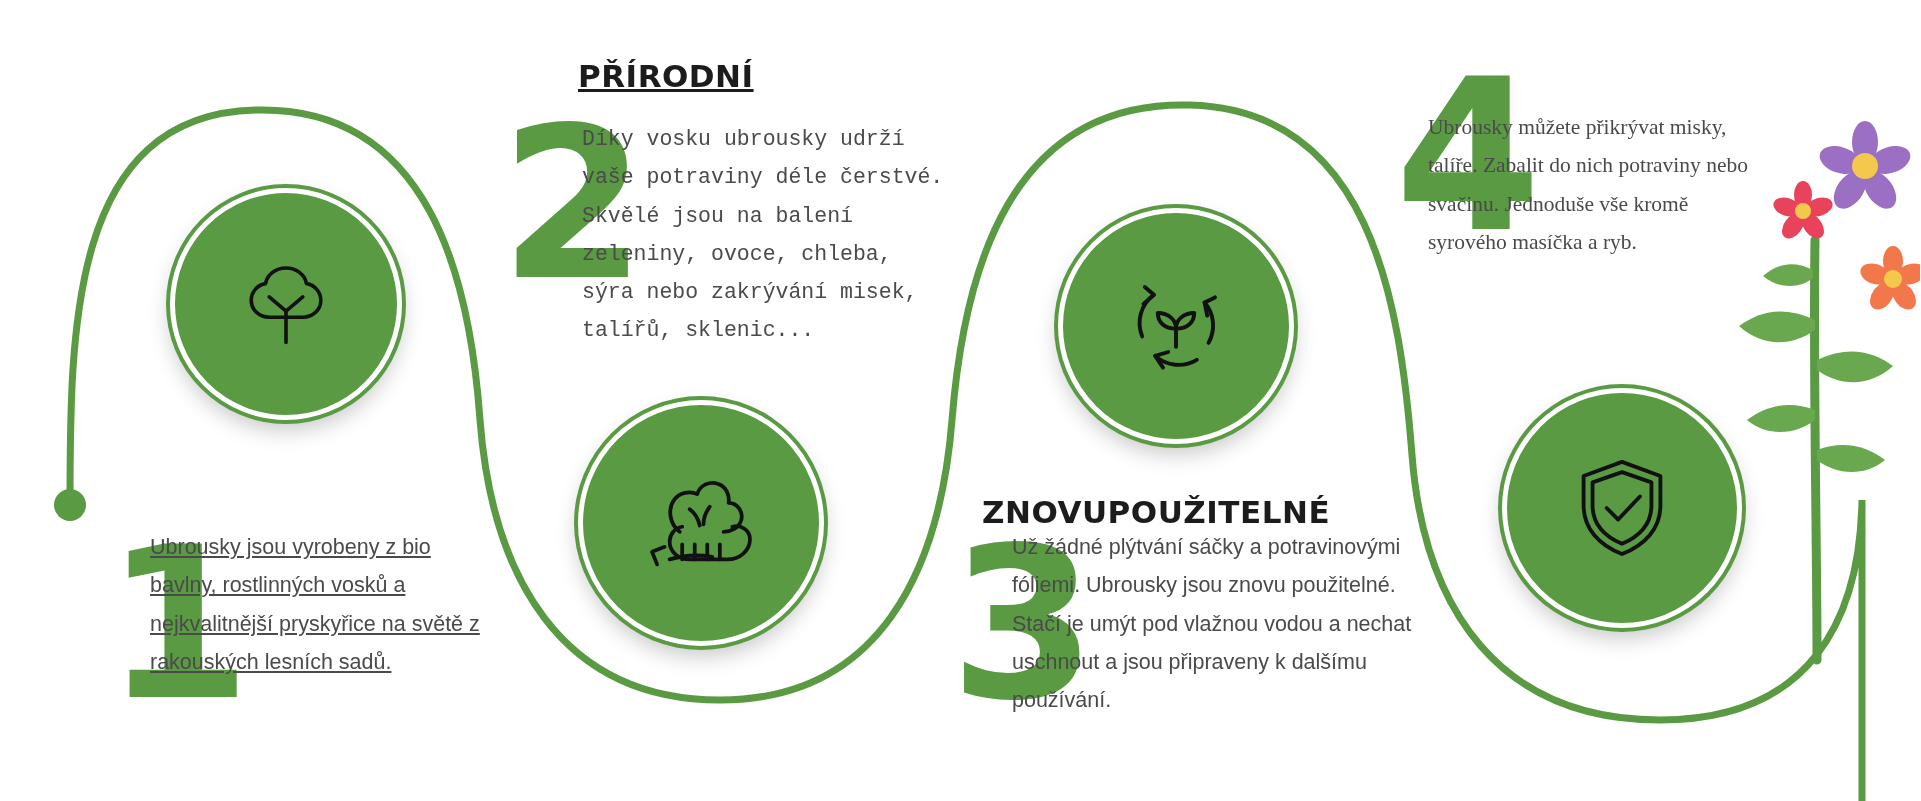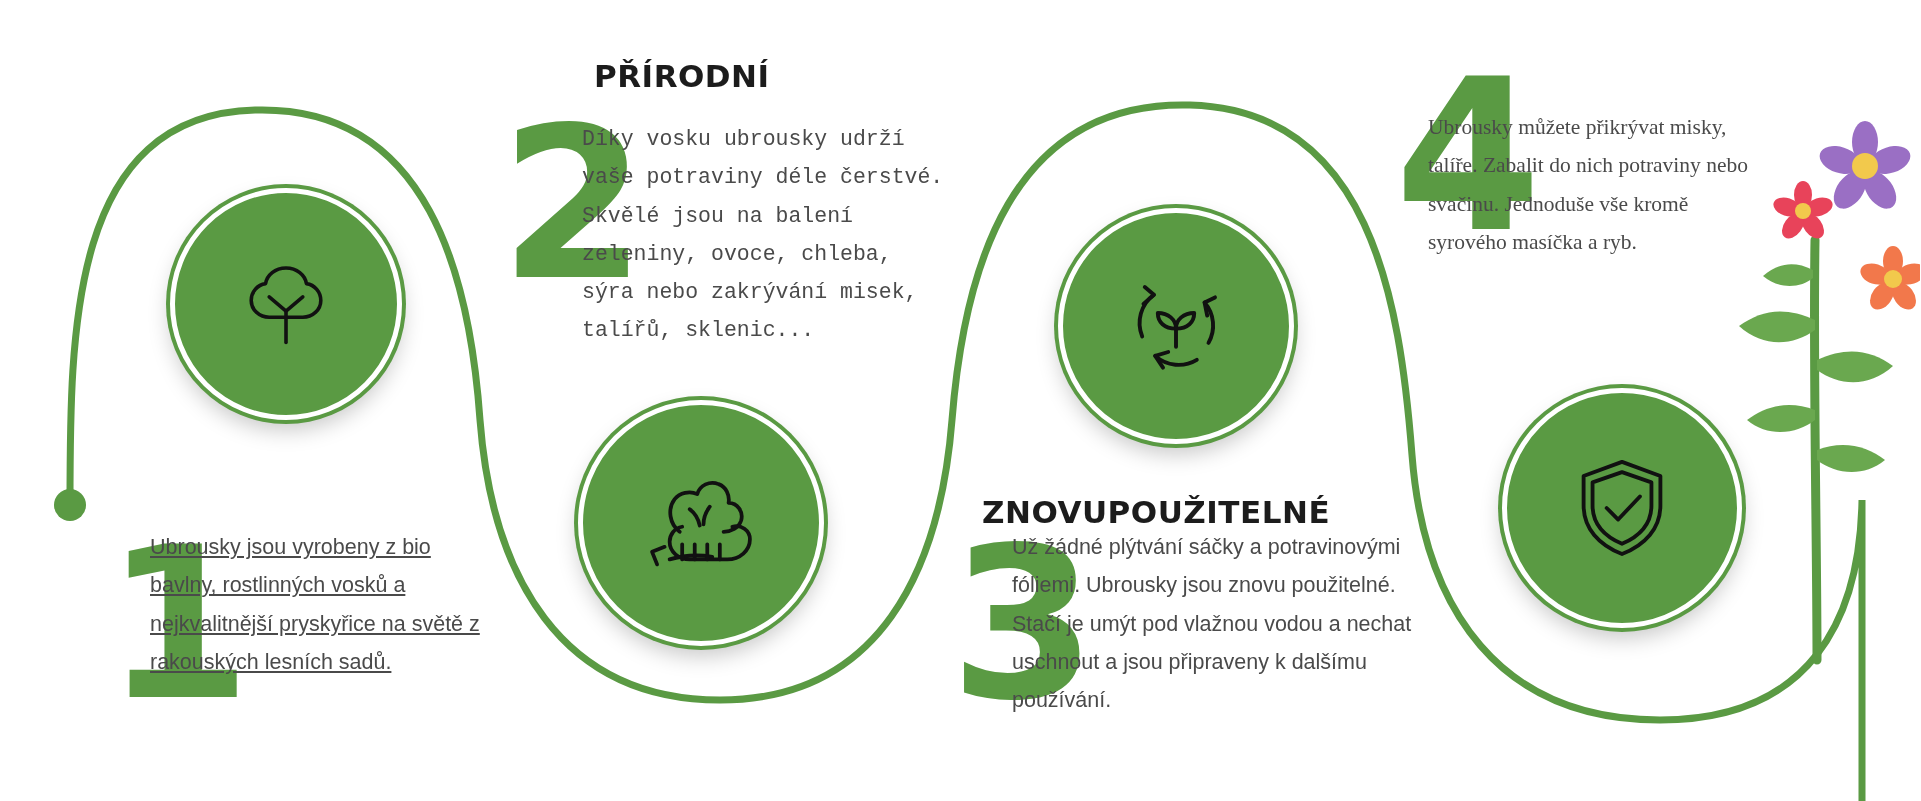--- a/index.html
+++ b/index.html
@@ -114,21 +114,21 @@
       <path d="M38 62c-8-6-10-18-4-26 4-5 12-7 18-4 2-7 10-11 17-8 6 2 9 9 8 15 7 0 12 7 10 14-2 6-8 9-14 9"></path>
       <path d="M46 44c4 3 7 8 8 13"></path>
       <path d="M62 42c-3 4-5 9-5 14"></path>
       <path d="M80 58c7-2 14 3 14 10 0 9-8 16-18 16H46c-9 0-16-6-16-14 0-6 4-11 10-12"></path>
       <path d="M30 84c10-3 22-4 34-2"></path>
       <path d="M26 74l-10 4 4 10"></path>
       <path d="M40 72v12M50 72v12M60 72v12M70 72v12"></path>
     </svg>
   </div>
 
-  <h2 class="heading" style="left:594px; top:32px;">PŘÍRODNÍ</h2>
+  <h2 class="heading" style="left:578px; top:32px;text-decoration:underline;">PŘÍRODNÍ</h2>
 
   <p class="body-text" style="left:570px; top:108px; width:370px; margin:12px;font-family:Liberation Mono, monospace;">Díky vosku ubrousky udrží vaše potraviny déle čerstvé. Skvělé jsou na balení zeleniny, ovoce, chleba, sýra nebo zakrývání misek, talířů, sklenic...</p>
 
   <div class="bignum" style="left:950px; top:520px;">3</div>
 
   <div class="badge" style="left:1058px; top:208px; width:226px; height:226px;">
     <svg width="130" height="130" viewBox="0 0 100 100" fill="none" stroke="#111" stroke-width="3" stroke-linecap="round" stroke-linejoin="round">
       <path d="M24 58a27 27 0 0 1 9-32"></path>
       <path d="M26 20l7 6-8 7"></path>
       <path d="M72 32a27 27 0 0 1 3 31"></path>

